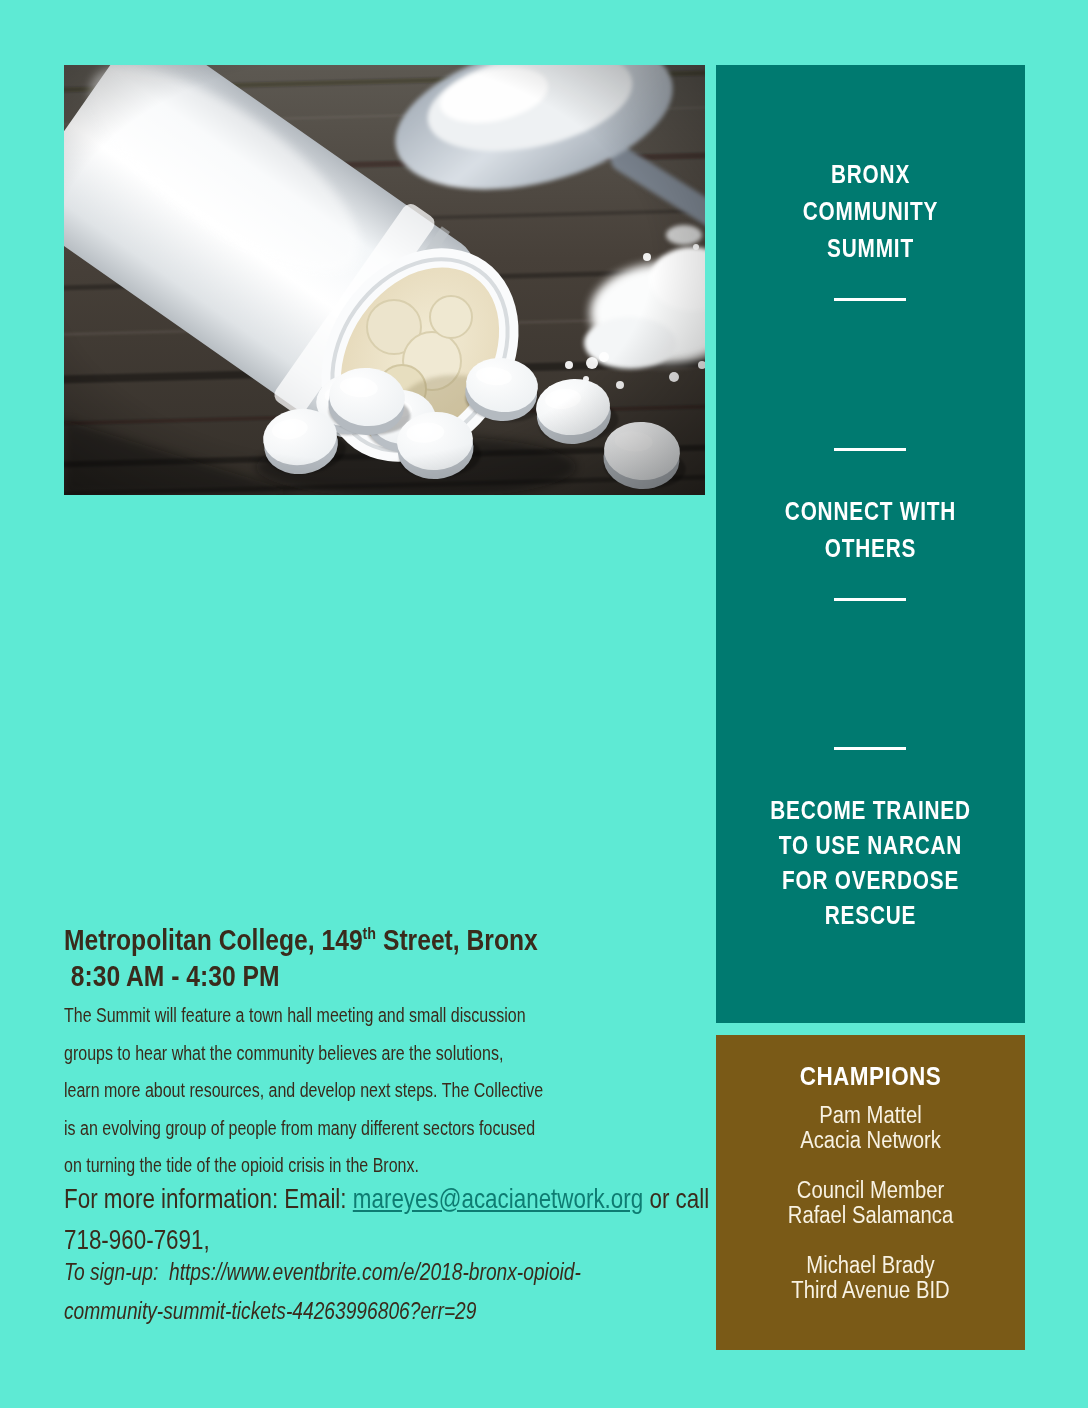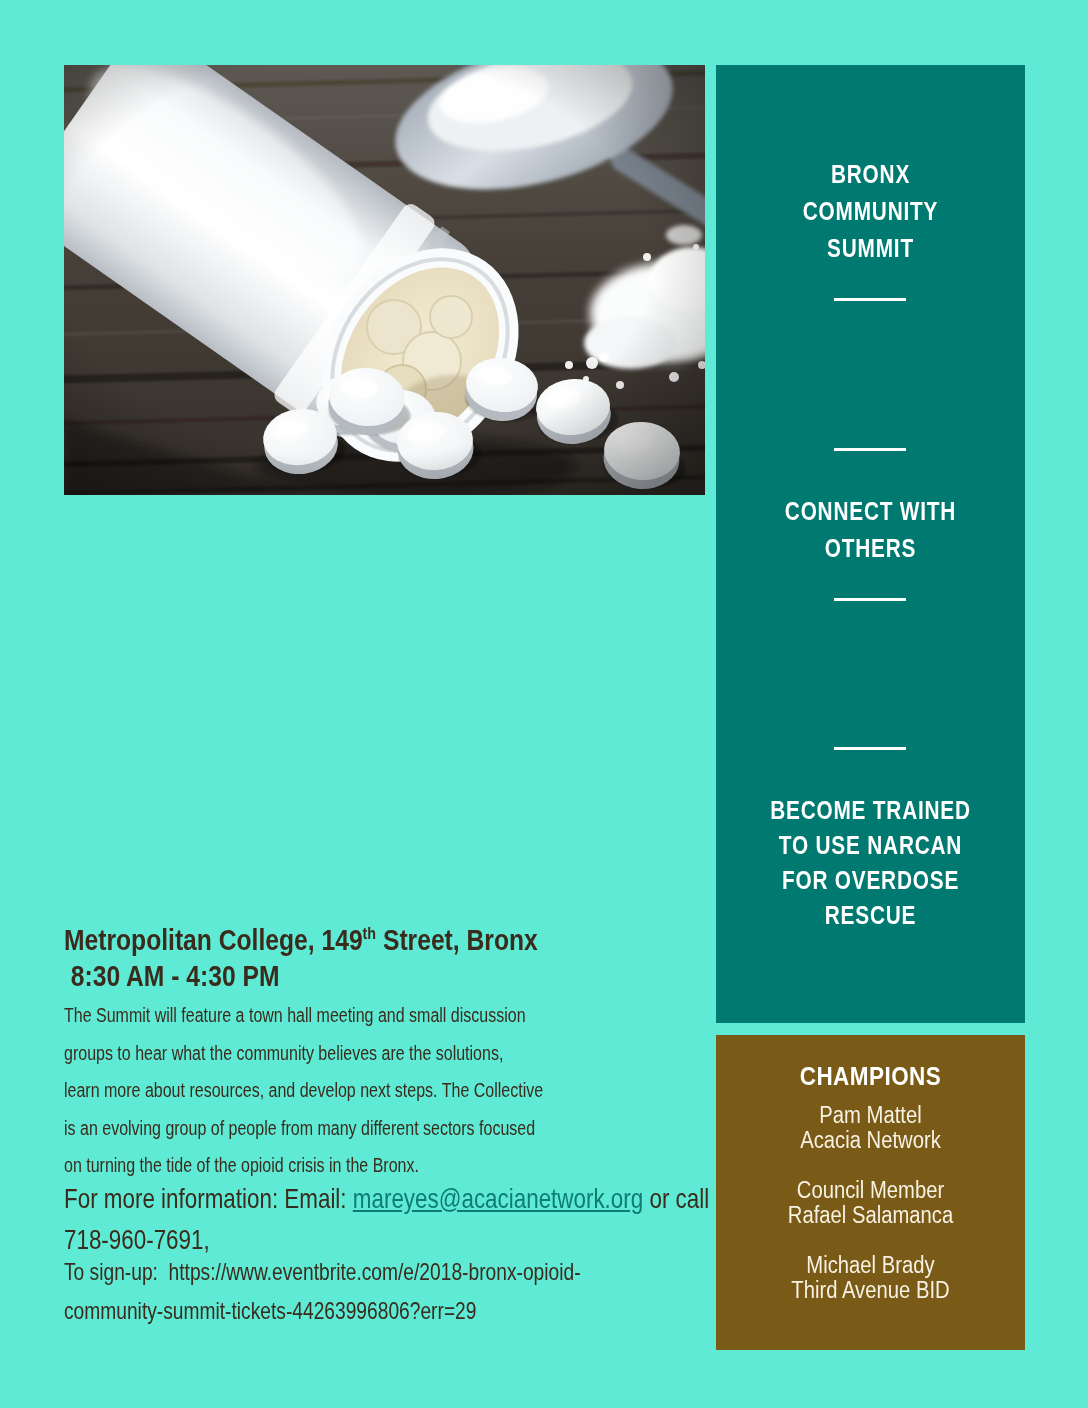--- a/index.html
+++ b/index.html
@@ -32,21 +32,21 @@
   .venue{position:absolute;left:64px;top:916px;color:#3a2b1c;font-weight:700;
          font-size:29px;line-height:36px;}
   .venue .vline{white-space:nowrap;transform:scaleX(.85);transform-origin:left center;}
   .venue .time{padding-left:8px;}
   .venue sup{font-size:.58em;}
 
   
   .desc{position:absolute;left:64px;top:997px;color:#3a2b1c;font-size:20px;line-height:37.5px;}
   .bline{white-space:nowrap;transform:scaleX(.8);transform-origin:left center;}
   .contact{position:absolute;left:64px;top:1170px;color:#3a2b1c;font-size:28px;line-height:41px;margin-top:8px;}
-  .signup{position:absolute;left:64px;top:1252px;color:#3a2b1c;font-size:24px;line-height:39px;}
+  .signup{position:absolute;left:64px;top:1252px;color:#3a2b1c;font-size:24px;line-height:39px;font-style:italic;}
   a.email{color:#0e7c72;text-decoration:underline;cursor:pointer;}
 
   
   .brown-panel{position:absolute;left:716px;top:1035px;width:309px;height:315px;background:#7a5a17;
                text-align:center;color:#ffffff;}
   .champ-title{margin:0;padding-top:27px;font-size:25px;line-height:28px;font-weight:700;
                letter-spacing:.5px;transform:scaleX(.9);transform-origin:center;}
   .champ-entry{font-size:23px;line-height:25px;color:#f8f2e3;transform:scaleX(.88);
                transform-origin:center;}
   .ce1{margin-top:13px}.ce2{margin-top:25px}.ce3{margin-top:25px}

